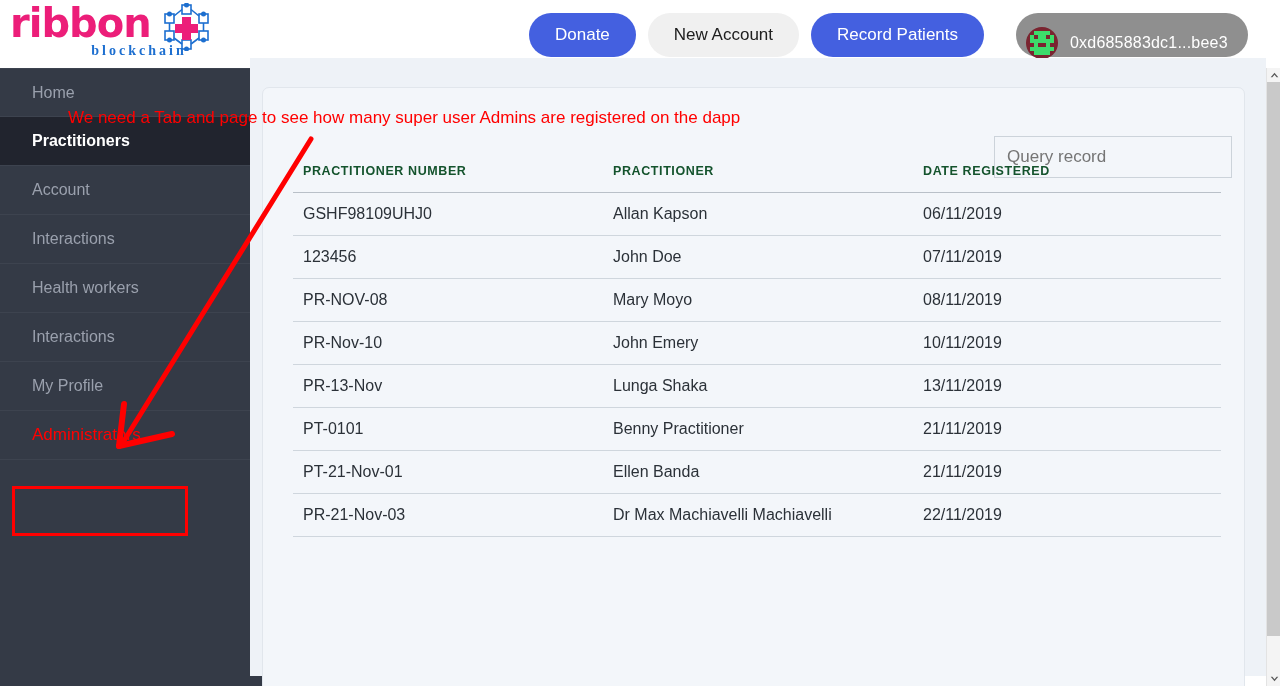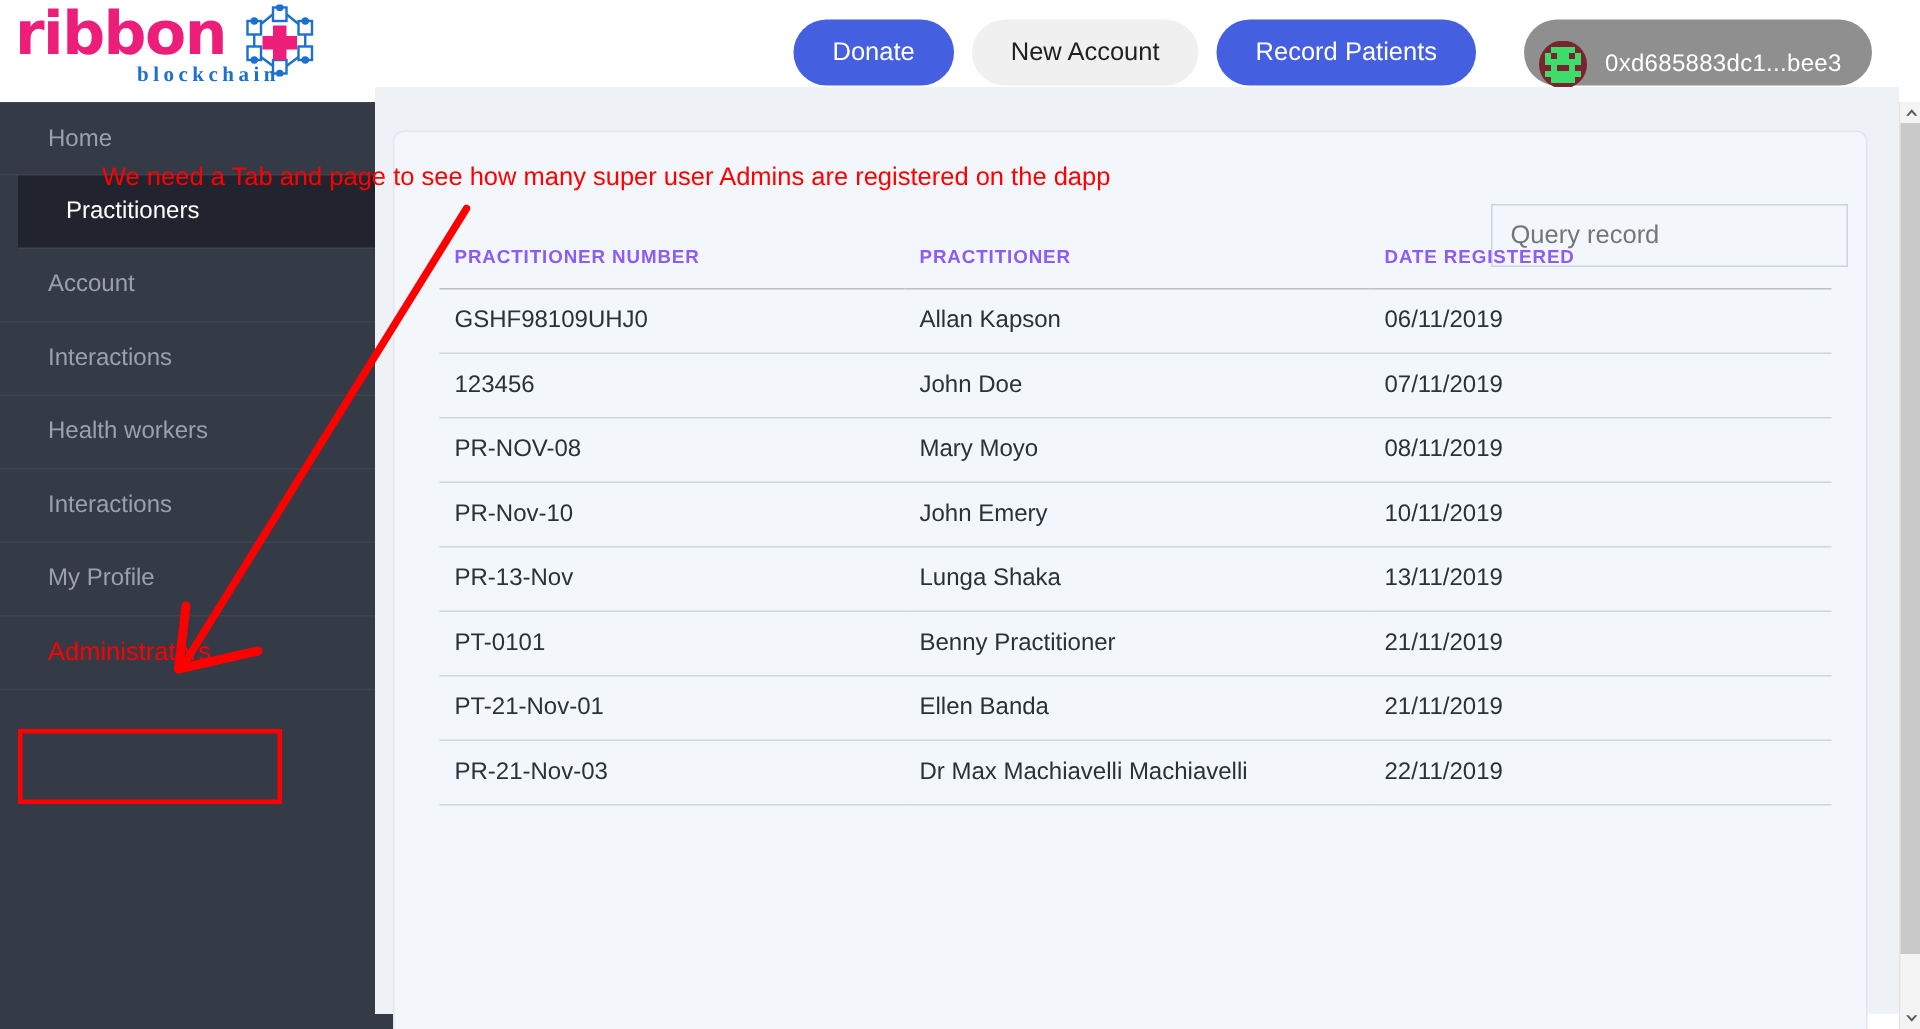--- a/index.html
+++ b/index.html
@@ -92,22 +92,21 @@
     color: #9aa0ad;
     font-size: 16px;
     border-bottom: 1px solid #3d434f;
     cursor: pointer;
     position: relative;
   }
   .side-item.first { border-top: 1px solid #3d434f; }
   .side-item.active {
     background: #21242e;
     color: #ffffff;
-    font-weight: normal;
-    margin-left: 12px;
+    font-weight: bold;
   }
   .side-item.annotated {
     color: #ff0000;
     font-size: 17px;
   }
   .ann-box {
     position: absolute;
     left: 12px; top: 486px;
     width: 176px; height: 50px;
     border: 3px solid #ff0000;
@@ -155,21 +154,21 @@
     left: 30px; top: 70px;
     width: 928px;
     border-collapse: collapse;
     table-layout: fixed;
   }
   .tbl th {
     text-align: left;
     font-size: 12.5px;
     font-weight: bold;
     letter-spacing: 0.6px;
-    color: #8b5cf6;
+    color: #14532d;
     padding: 6px 0 14px 10px;
     border-bottom: 1px solid #b9c0c8;
   }
   .tbl td {
     font-size: 16px;
     color: #2b3138;
     padding: 12px 0 12px 10px;
     border-bottom: 1px solid #cfd6dd;
     height: 40px;
   }

